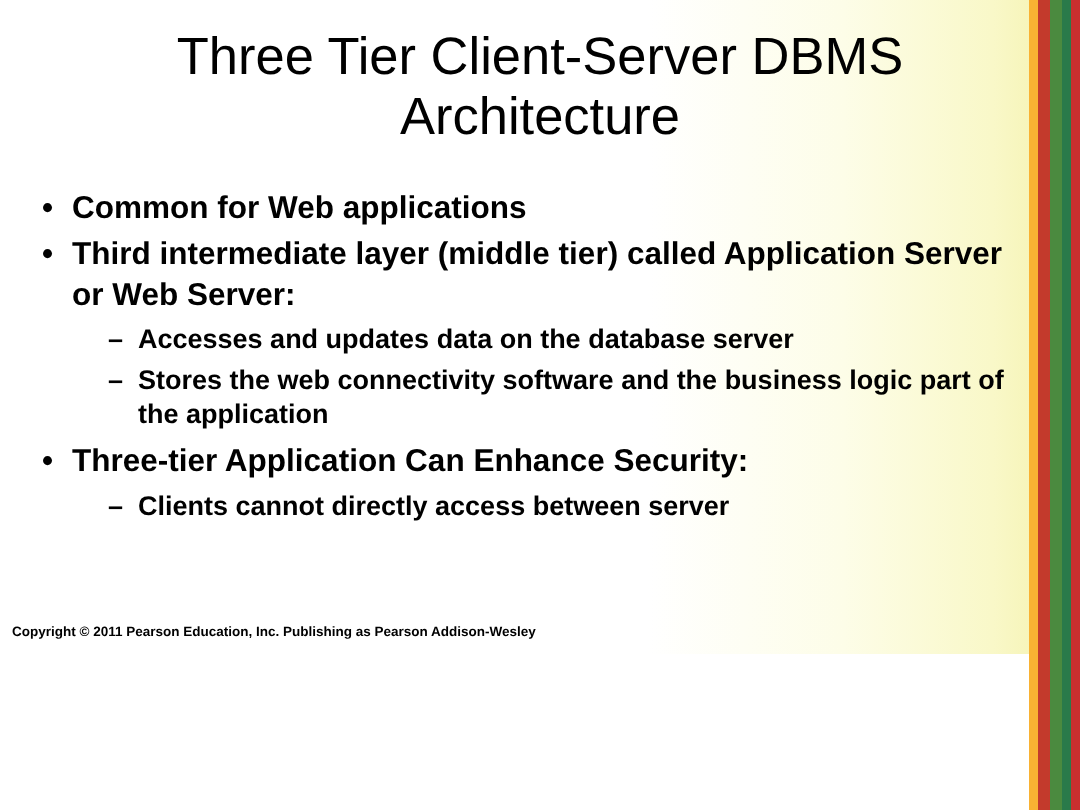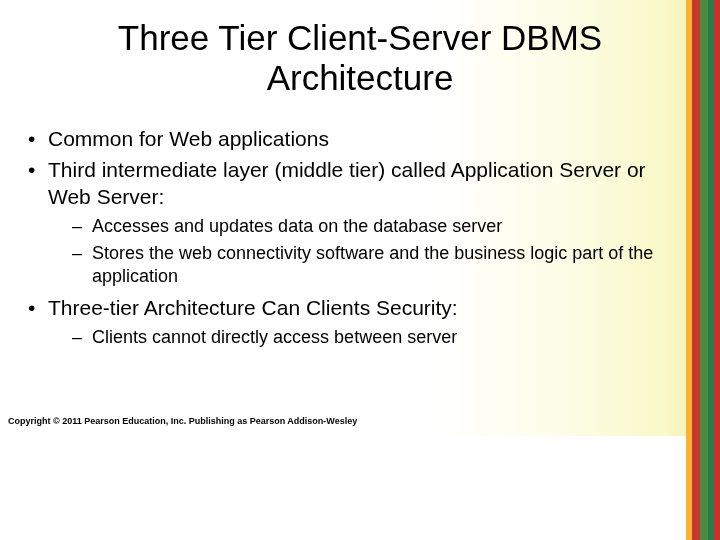--- a/index.html
+++ b/index.html
@@ -17,20 +17,21 @@
   .s3 { width: 8px; background: #4b8a3f; }
   .s4 { width: 6px; background: #2a7a4a; }
   .s5 { width: 6px; background: #c92f2f; }
   .title {
     position: absolute; top: 18px; left: 60px; right: 60px;
     text-align: center; font-size: 35px; color: #000; line-height: 1.15;
   }
   .content {
     position: absolute; top: 126px; left: 24px; right: 48px;
     color: #000;
+    font-weight: bold;
   }
   ul.top { list-style: none; }
   ul.top > li { position: relative; padding-left: 24px; font-size: 21px; line-height: 1.28; margin-bottom: 4px; }
   ul.top > li::before { content: "•"; position: absolute; left: 4px; top: 0; font-size: 21px; }
   ul.sub { list-style: none; margin-top: 4px; margin-bottom: 6px; }
   ul.sub > li { position: relative; padding-left: 44px; font-size: 18px; line-height: 1.3; margin-bottom: 4px; }
   ul.sub > li::before { content: "–"; position: absolute; left: 24px; top: 0; }
   .copyright {
     position: absolute; bottom: 10px; left: 8px; font-size: 9px; color: #000; font-weight: bold;
   }
@@ -55,21 +56,21 @@
         <span>Common for Web applications</span>
       </li>
       <li>
         <span>Third intermediate layer (middle tier) called Application Server or Web Server:</span>
         <ul class="sub">
           <li>Accesses and updates data on the database server</li>
           <li>Stores the web connectivity software and the business logic part of the application</li>
         </ul>
       </li>
       <li>
-        <span>Three-tier Architecture Can Clients Security:</span>
+        <span>Three-tier Application Can Enhance Security:</span>
         <ul class="sub">
           <li>Clients cannot directly access between server</li>
         </ul>
       </li>
     </ul>
   </div>
 
   <div class="copyright">Copyright © 2011 Pearson Education, Inc. Publishing as Pearson Addison-Wesley</div>
 </div>
 

